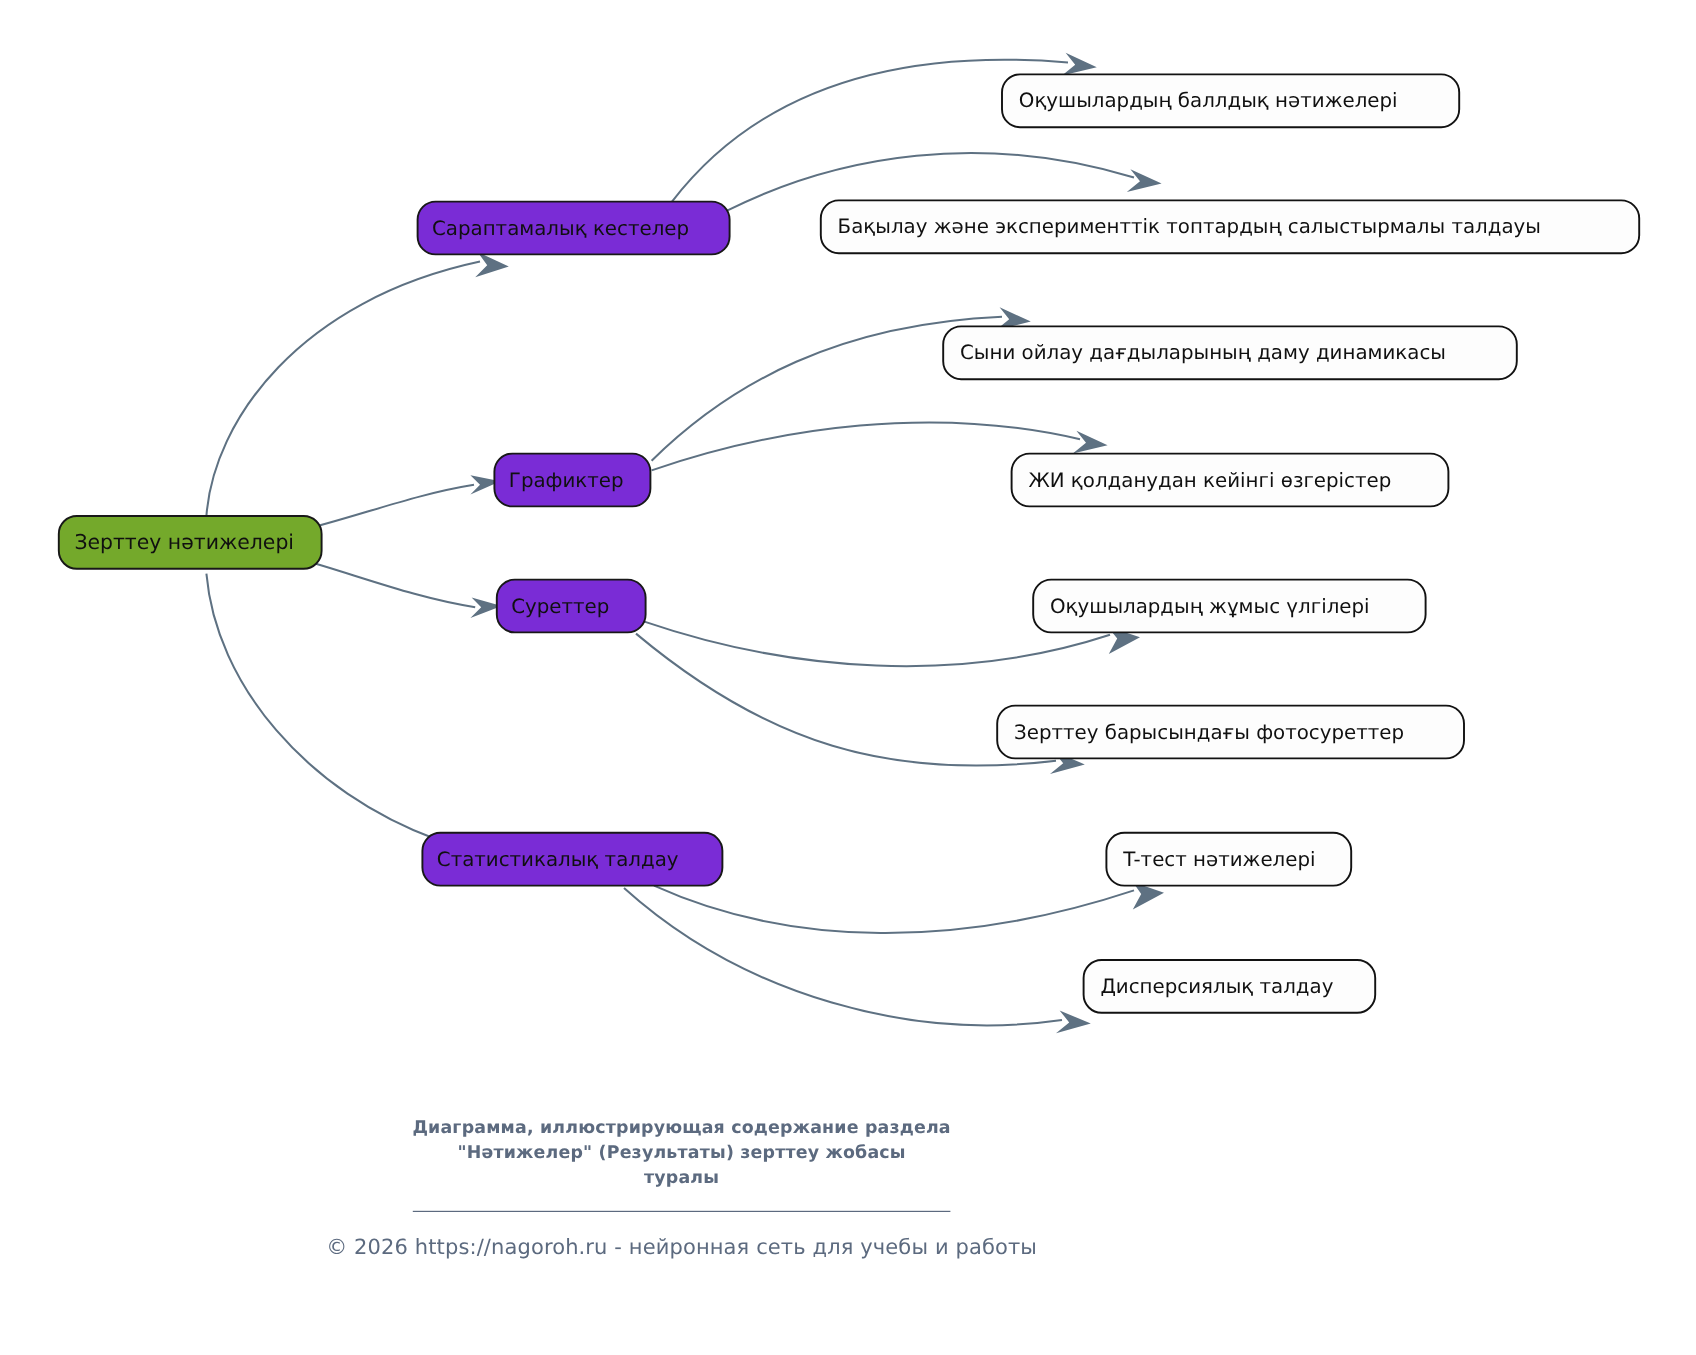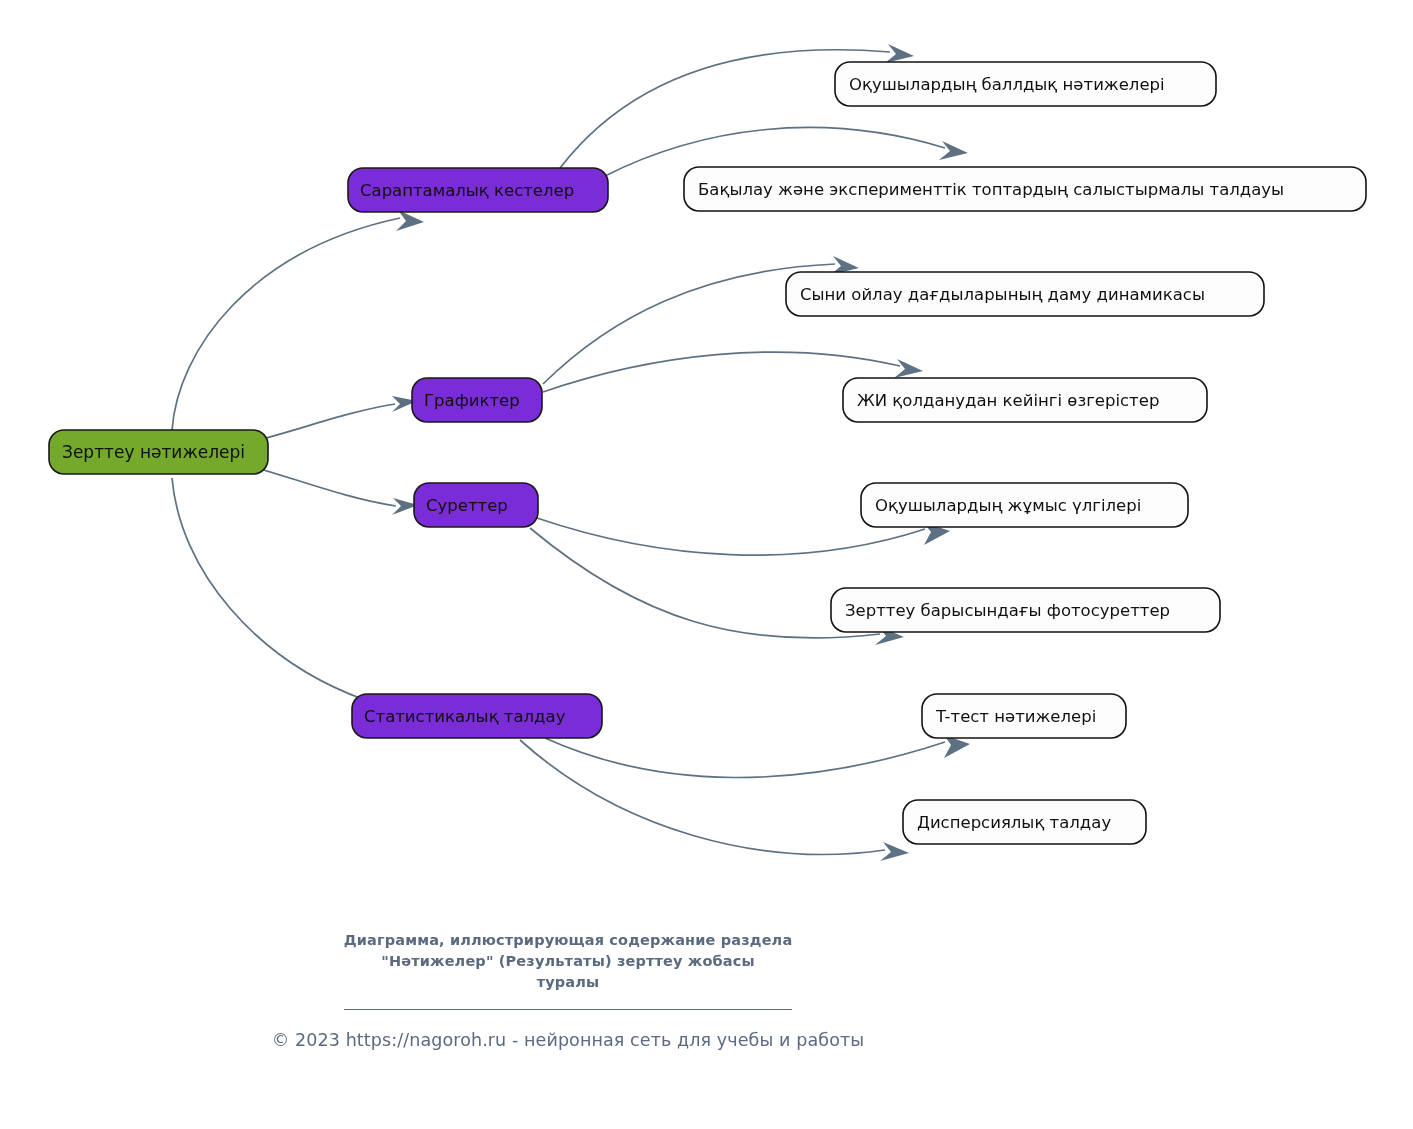--- a/index.html
+++ b/index.html
@@ -208,14 +208,14 @@
     </g>
 
   </svg>
 </div>
 
 <div class="caption-block">
   <div class="caption-title">Диаграмма, иллюстрирующая содержание раздела
 "Нәтижелер" (Результаты) зерттеу жобасы
 туралы</div>
   <div class="caption-divider"></div>
-  <div class="caption-footer">© 2023 https://nagoroh.ru - нейронная сеть для учебы и работы</div>
+  <div class="caption-footer">© 2026 https://nagoroh.ru - нейронная сеть для учебы и работы</div>
 </div>
 
 </body></html>

